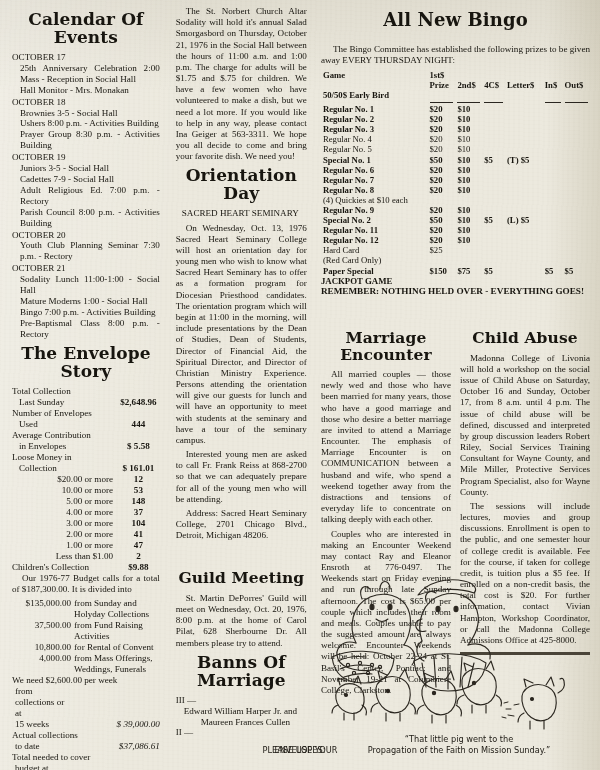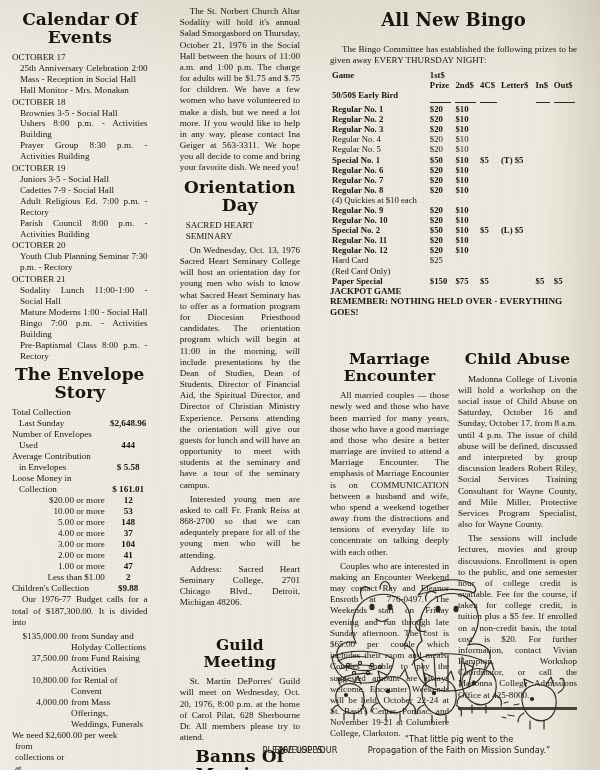--- a/index.html
+++ b/index.html
@@ -17,21 +17,21 @@
       linear-gradient(180deg, rgba(120,110,80,.10) 0%, rgba(255,255,255,0) 12%),
       linear-gradient(270deg, rgba(150,140,105,.22) 0%, rgba(255,255,255,0) 9%),
       #ecE9dd;
     filter:saturate(.92);
   }
   .grain{position:absolute;inset:0;pointer-events:none;opacity:.30;
     background-image:
       repeating-linear-gradient(91deg, rgba(90,80,55,.05) 0 2px, rgba(255,255,255,0) 2px 5px),
       repeating-linear-gradient(3deg, rgba(90,80,55,.035) 0 1px, rgba(255,255,255,0) 1px 4px);
   }
-  .cols{position:absolute;inset:0;display:flex;padding:6px 19px 0 6px;box-sizing:border-box;gap:16px;}
+  .cols{position:absolute;inset:0;display:flex;padding:6px 6px 0 6px;box-sizing:border-box;}
   .col{box-sizing:border-box;}
   .c1{width:165px;padding:0 8px 0 6px;}
   .c2{width:150px;padding:0 8px;}
   .c3{width:285px;padding:0 4px 0 6px;}
 
   h1.head{
     font-family:"DejaVu Serif",serif;
     font-weight:bold;text-align:center;
     font-size:17px;line-height:1.06;
     margin:4px 0 6px 0;letter-spacing:.1px;
@@ -408,29 +408,20 @@
             <td class="g">(4) Quickies at $10 each</td>
             <td class="v"></td>
             <td class="v"></td>
             <td class="v"></td>
             <td class="v"></td>
             <td class="v"></td>
             <td class="v"></td>
           </tr>
           <tr>
             <td class="g bold">Regular No. 9</td>
-            <td class="v bold">$20</td>
-            <td class="v bold">$10</td>
-            <td class="v bold"></td>
-            <td class="v bold"></td>
-            <td class="v bold"></td>
-            <td class="v bold"></td>
-          </tr>
-          <tr>
-            <td class="g bold">Regular No. 10</td>
             <td class="v bold">$20</td>
             <td class="v bold">$10</td>
             <td class="v bold"></td>
             <td class="v bold"></td>
             <td class="v bold"></td>
             <td class="v bold"></td>
           </tr>
           <tr>
             <td class="g bold">Special No. 2</td>
             <td class="v bold">$50</td>

